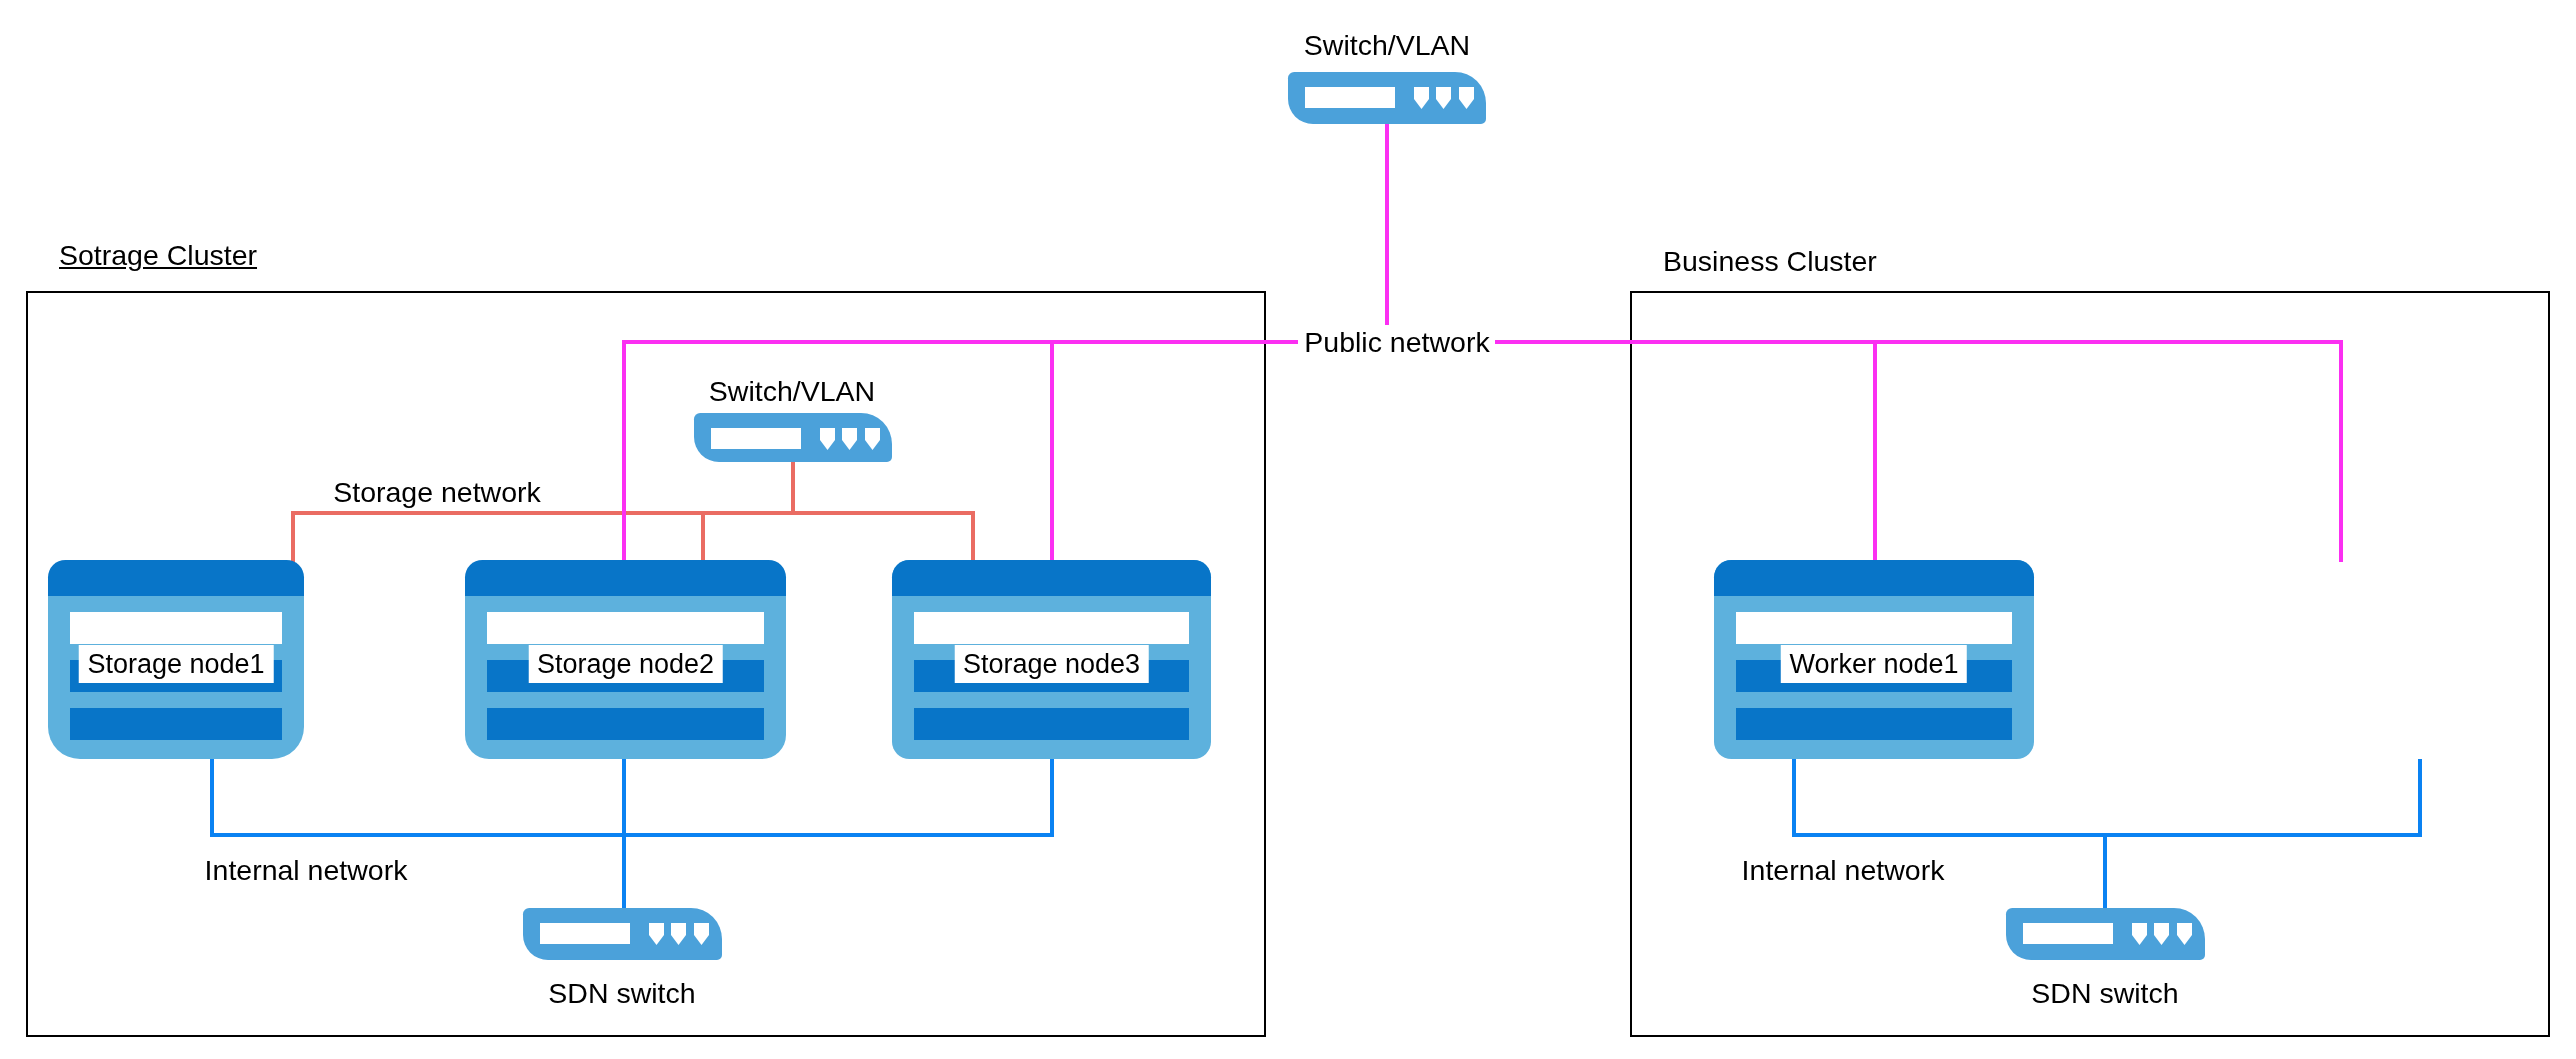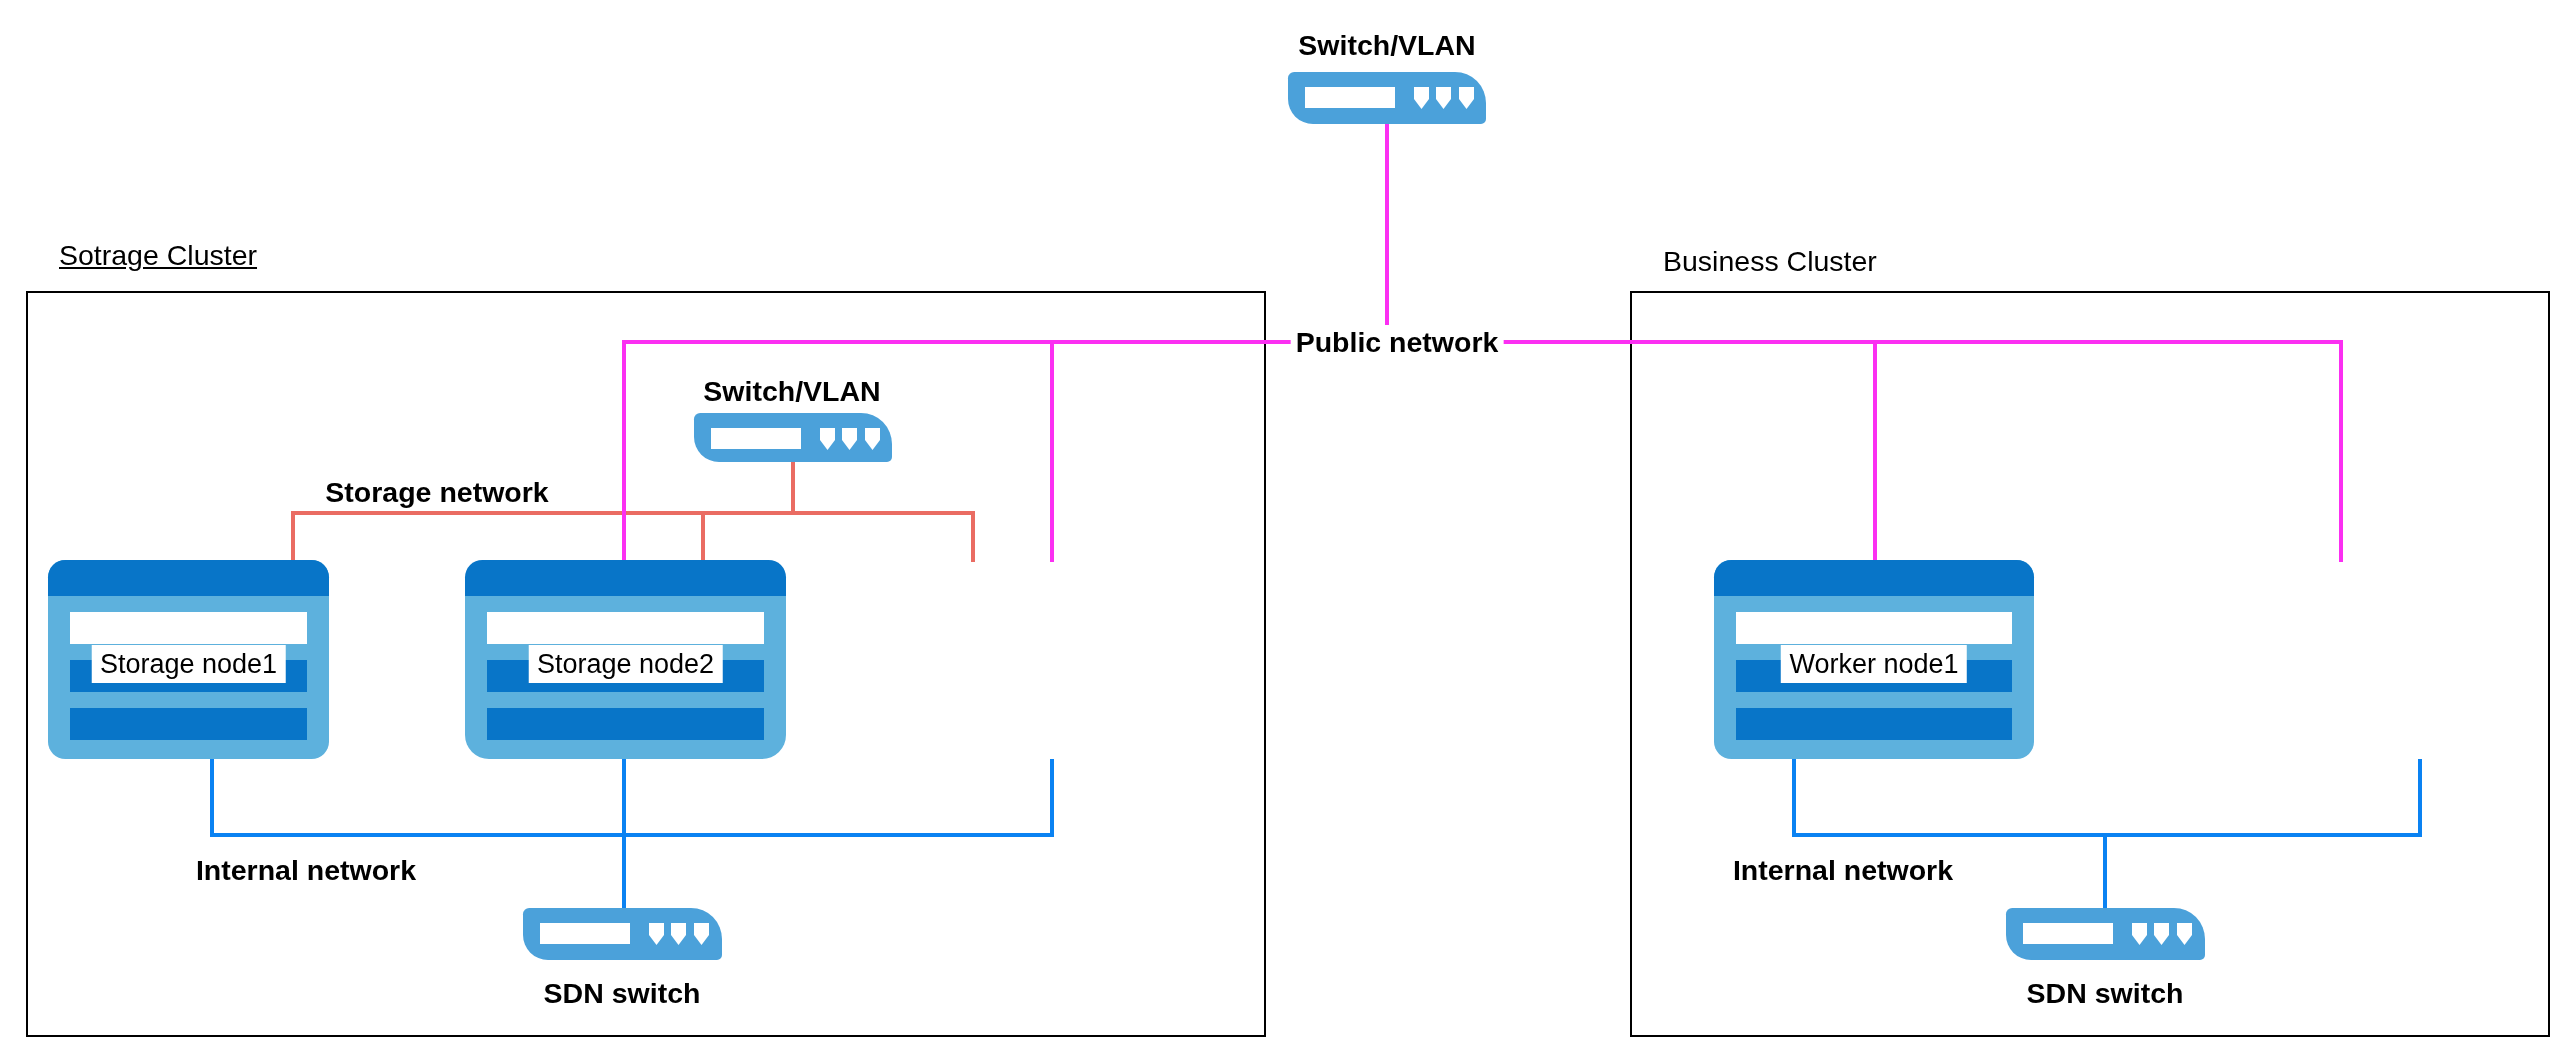--- a/index.html
+++ b/index.html
@@ -24,21 +24,20 @@
     white-space:nowrap;
   }
   
   .lbl{
     position:absolute;
     transform:translateX(-50%);
     font-size:28.5px;
     line-height:1.15;
     white-space:nowrap;
     text-align:center;
-    font-weight:bold;
   }
   .lbl.bg{
     background:var(--label-bg);
     padding:1.2px 5px;
   }
   
   .seg{position:absolute;}
   .seg.red{background:var(--red);}
   .seg.blue{background:var(--blue);}
   .seg.magenta{background:var(--magenta);}
@@ -170,36 +169,43 @@
 
   <div class="switch" style="left:2006px;top:908px;width:199px;height:52px;">
     <div class="sw-body">
       <div class="sw-screen"></div>
       <div class="sw-port p1"></div>
       <div class="sw-port p2"></div>
       <div class="sw-port p3"></div>
     </div>
   </div>
 
-  <div class="node" style="left:48px;top:560px;width:281px;">
+  <div class="node" style="left:48px;top:560px;width:256px;border-radius:32px;">
     <div class="node-header"></div>
     <div class="node-screen"></div>
     <div class="node-bar b1"></div>
     <div class="node-bar b2"></div>
     <div class="node-label">Storage node1</div>
   </div>
 
   <div class="node" style="left:465px;top:560px;width:321px;border-radius:24px;">
     <div class="node-header"></div>
     <div class="node-screen"></div>
     <div class="node-bar b1"></div>
     <div class="node-bar b2"></div>
     <div class="node-label">Storage node2</div>
   </div>
 
+  <div class="node" style="left:892px;top:560px;width:319px;">
+    <div class="node-header"></div>
+    <div class="node-screen"></div>
+    <div class="node-bar b1"></div>
+    <div class="node-bar b2"></div>
+    <div class="node-label">Storage node3</div>
+  </div>
 
   <div class="node" style="left:1714px;top:560px;width:320px;">
     <div class="node-header"></div>
     <div class="node-screen"></div>
     <div class="node-bar b1"></div>
     <div class="node-bar b2"></div>
     <div class="node-label">Worker node1</div>
   </div>
 
 

